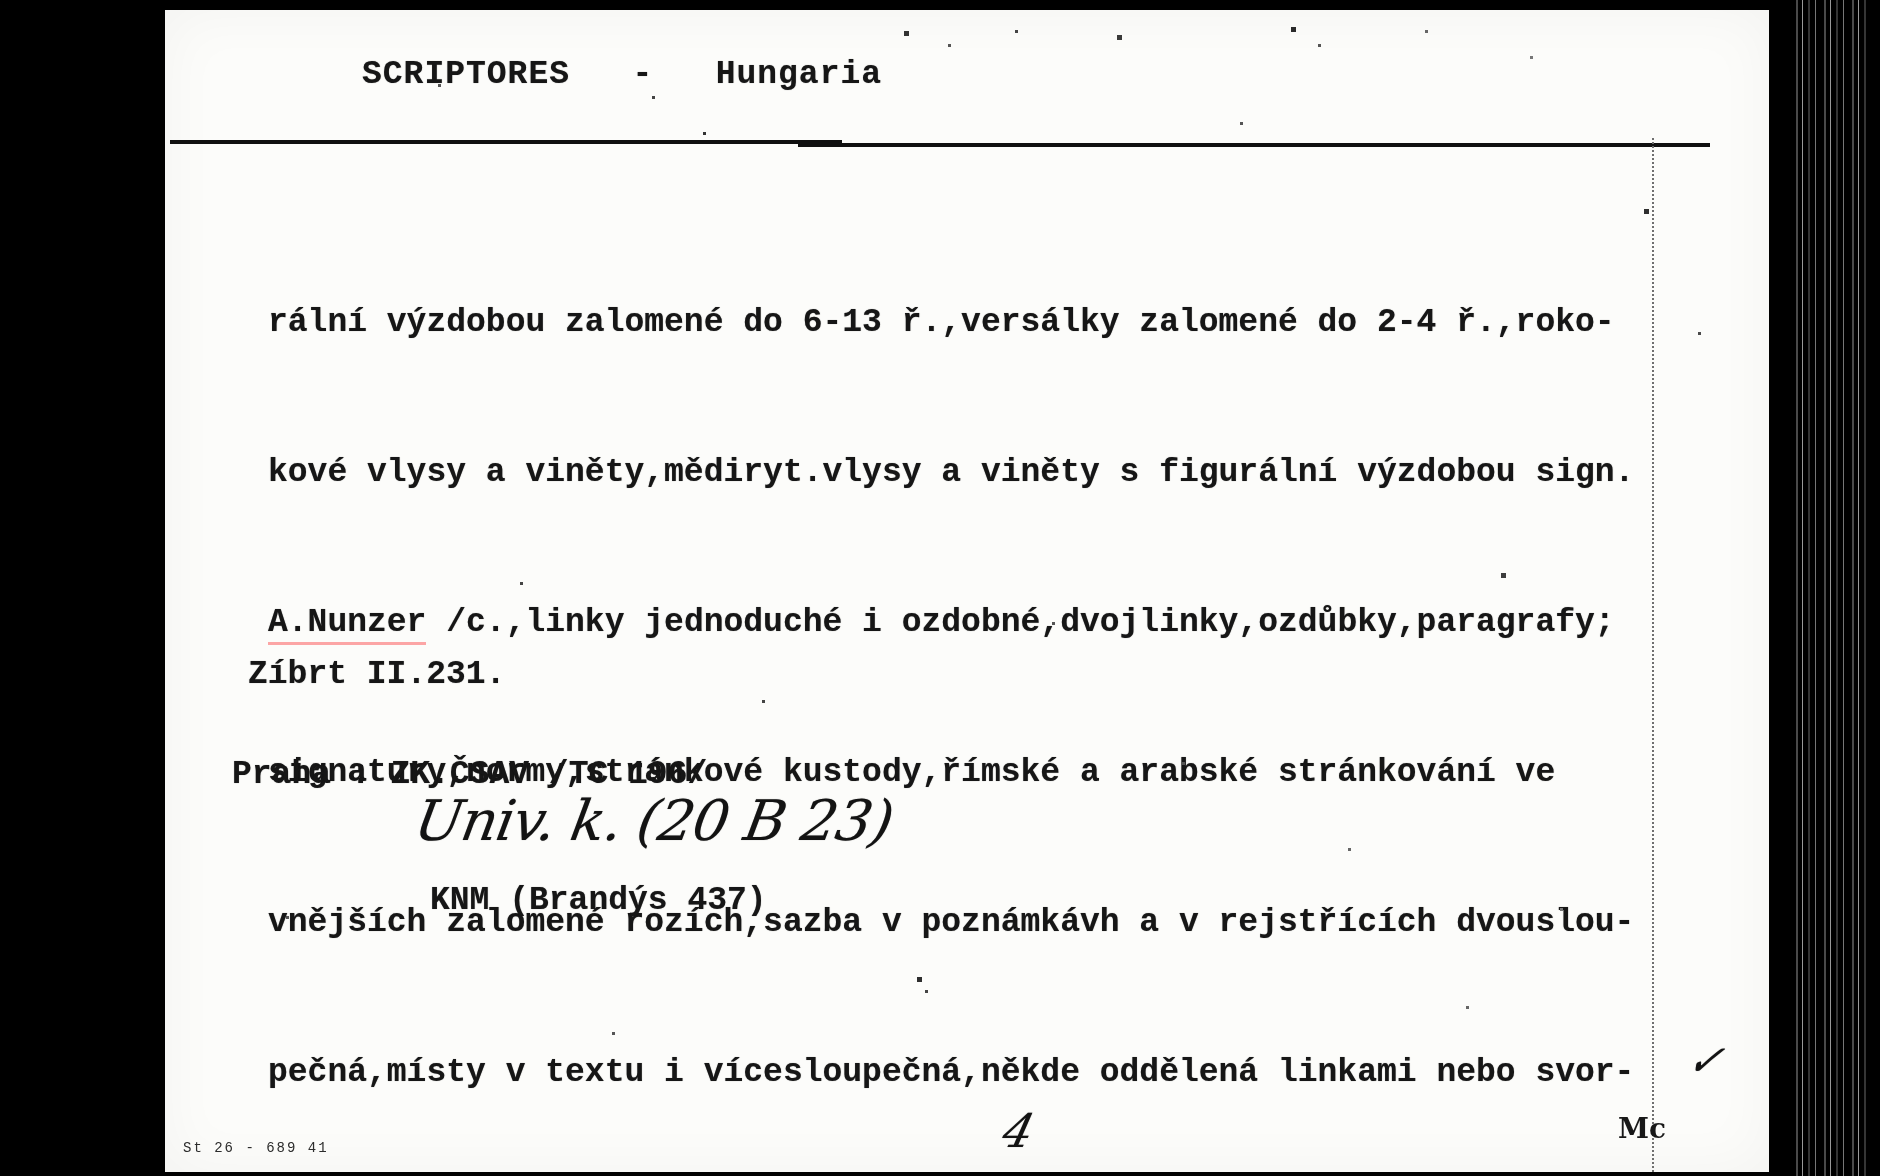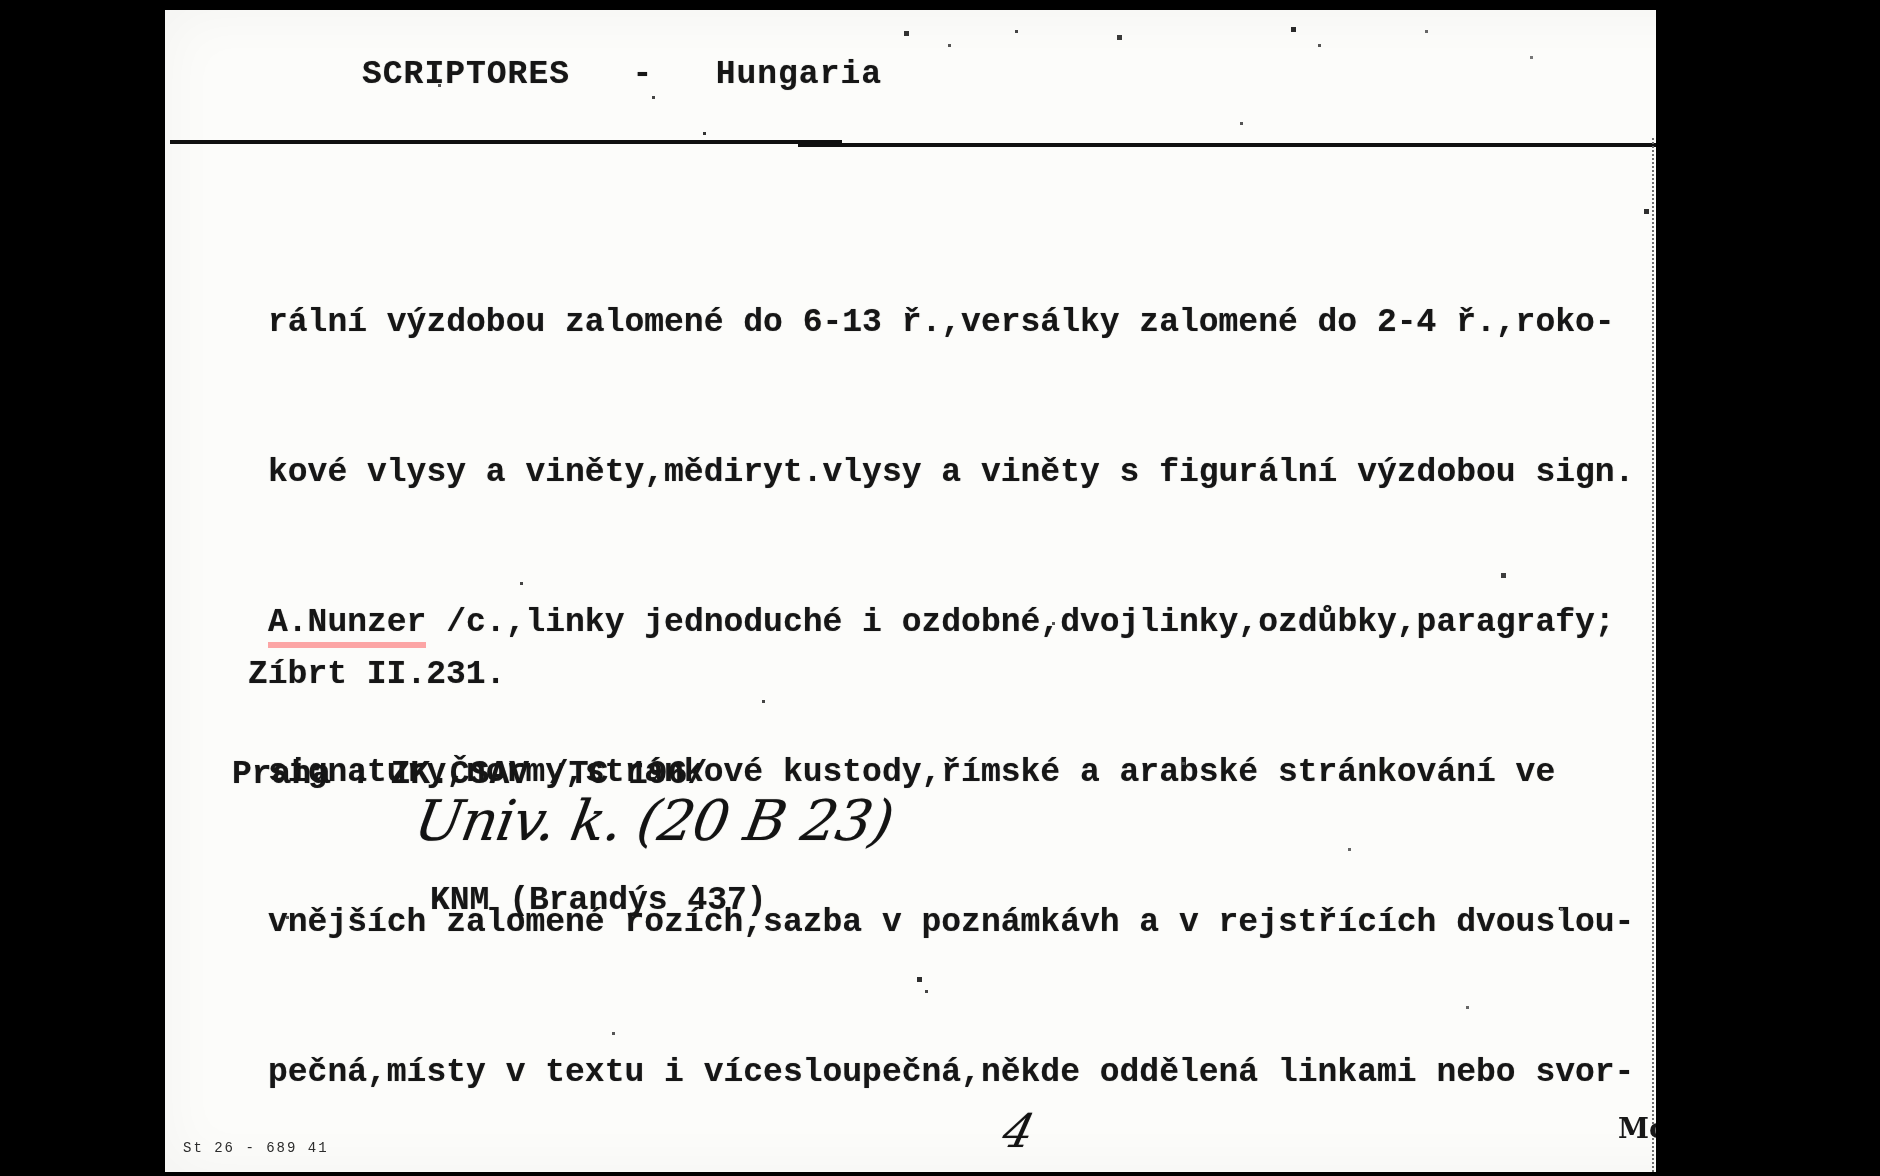--- a/index.html
+++ b/index.html
@@ -1,31 +1,31 @@
 <!DOCTYPE html>
 <html><head>
 <meta charset="utf-8">
 <style>
   html,body{margin:0;padding:0;background:#000;}
-  #scan{position:relative;width:1656px;height:1176px;background:#000;overflow:hidden;
+  #scan{position:relative;width:1880px;height:1176px;background:#000;overflow:hidden;
         font-family:"Liberation Mono","DejaVu Sans Mono",monospace;color:#161616;}
   #card{position:absolute;left:165px;top:10px;width:1604px;height:1162px;
         background:#fcfcfa;box-shadow:inset 0 0 60px rgba(0,0,0,0.04);}
   .typed{position:absolute;font-weight:bold;font-size:33px;line-height:50px;
          white-space:pre;letter-spacing:0;color:#161616;
          text-shadow:0 0 1px rgba(10,10,10,0.45);}
   #heading{left:362px;top:50px;letter-spacing:1px;}
   .rule{position:absolute;background:#101010;}
   #rule-a{left:170px;top:140px;width:672px;height:4px;}
   #rule-b{left:798px;top:143px;width:912px;height:4px;}
   #dotted-edge{position:absolute;left:1652px;top:138px;height:1034px;width:0;
                border-left:2px dotted #6f6f6f;}
   #paragraph{left:268px;top:198px;}
   .pline{white-space:pre;}
-  .uname{border-bottom:6px solid #fca5a5;padding-bottom:1px;}
+  .uname{border-bottom:3px solid #fca5a5;padding-bottom:1px;}
   #reference{left:248px;top:650px;}
   #holding1{left:232px;top:750px;}
   .script{position:absolute;font-family:"DejaVu Serif",serif;font-style:italic;
           color:#131313;text-shadow:0 0 1px rgba(0,0,0,0.4);}
   #shelfmark{left:416px;top:788px;font-size:56px;transform:skewX(-10deg);
              letter-spacing:-1px;white-space:pre;}
   #holding2{left:430px;top:876px;}
   #print-code{position:absolute;left:183px;top:1140px;font-size:14px;letter-spacing:2px;
               color:#2c2c2c;white-space:pre;}
   #page-mark{left:1004px;top:1104px;font-size:46px;transform:skewX(-14deg);}

